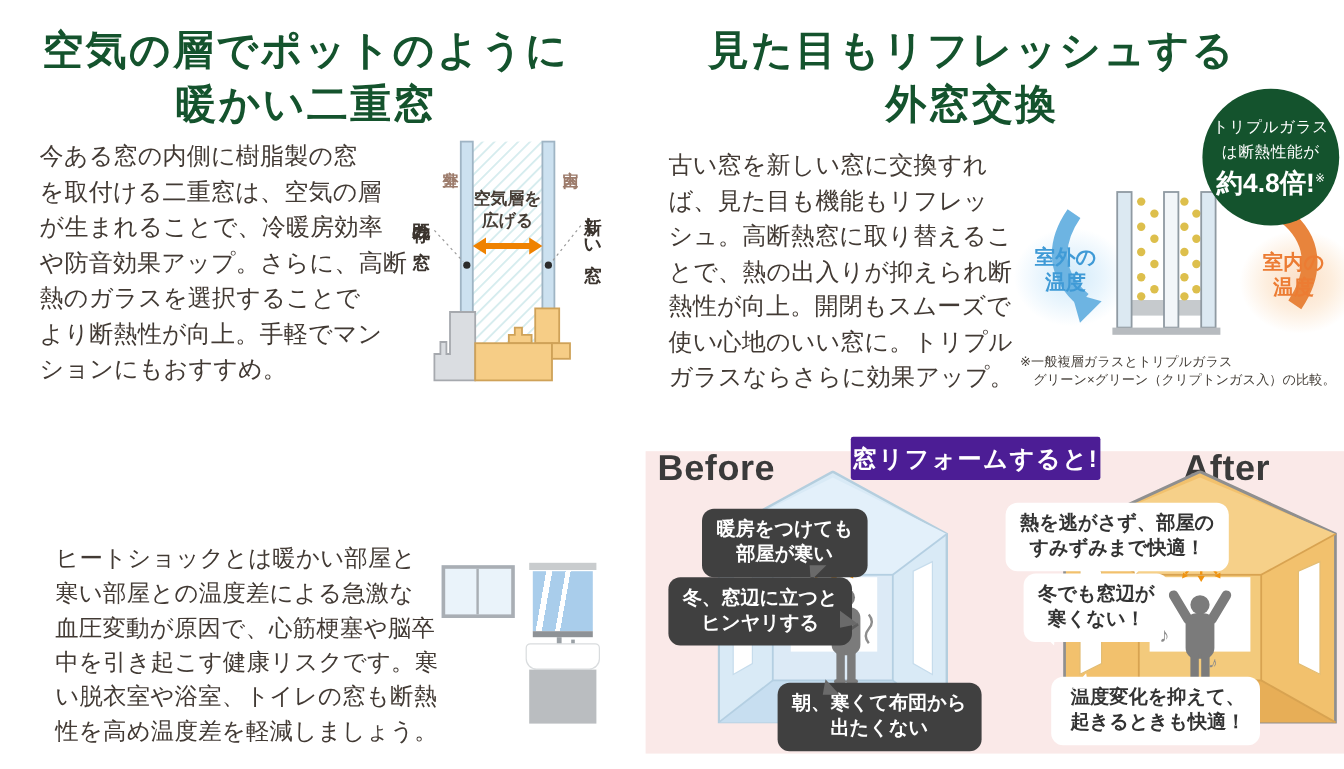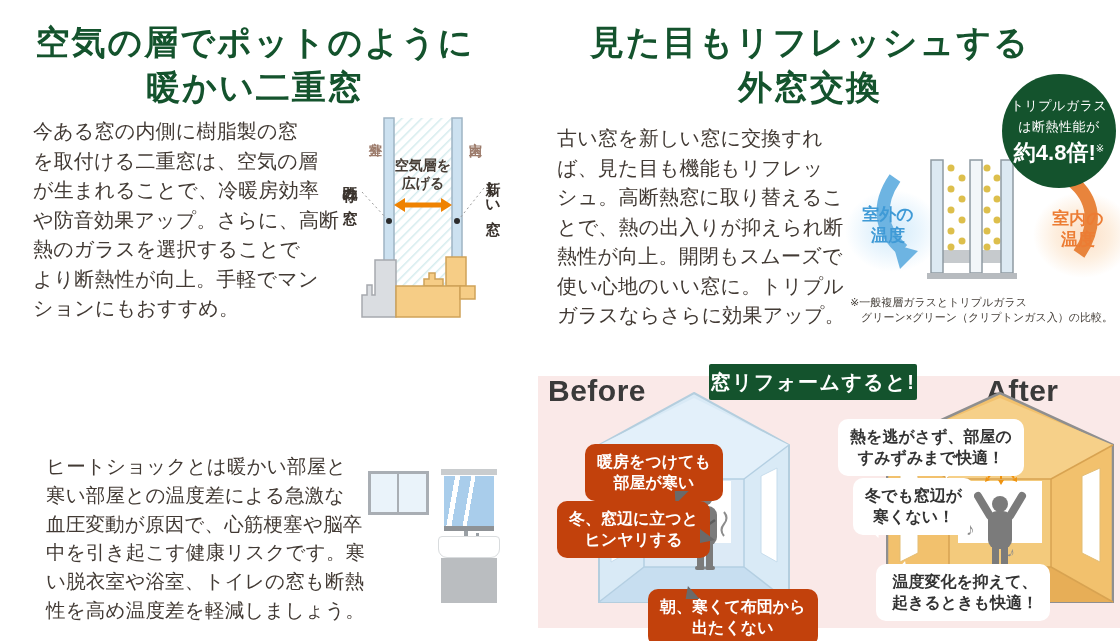--- a/index.html
+++ b/index.html
@@ -16,25 +16,25 @@
   .badge{border-radius:50%;background:#14532d;color:#fff;text-align:center;}
   .badge .l1{font-size:13px;letter-spacing:0.5px;margin-top:23px;}
   .badge .l2{font-size:13px;letter-spacing:0.5px;margin-top:3px;}
   .badge .l3{font-size:22px;font-weight:bold;margin-top:2px;}
   .badge sup{font-size:10px;font-weight:normal;}
   .temp{position:absolute;font-weight:bold;font-size:17px;text-align:center;line-height:1.25;white-space:pre-line;}
   .glow{position:absolute;border-radius:50%;}
   .footnote{color:#46403a;font-size:11px;line-height:15px;letter-spacing:0;}
   .panel{background:#fae9e8;}
   .ba-label{font-size:30px;font-weight:bold;color:#3a3a3a;letter-spacing:0.5px;}
-  .banner{background:#14532d;color:#fff;border-radius:2px;display:flex;align-items:center;
+  .banner{background:#4c1d95;color:#fff;border-radius:2px;display:flex;align-items:center;
           justify-content:center;font-weight:bold;font-size:20px;letter-spacing:1.5px;}
   .bub{position:absolute;border-radius:10px;font-weight:bold;font-size:16px;line-height:1.33;
        text-align:center;padding:7px 12px;white-space:pre-line;z-index:5;}
-  .bub-g{background:#c2410c;color:#fff;margin-top:20px;}
+  .bub-g{background:#404040;color:#fff;}
   .bub-w{background:#ffffff;color:#333333;}
   .b1::after{content:"";position:absolute;bottom:-10px;left:62%;border:7px solid transparent;border-top:13px solid #6a6a6a;transform:skewX(-25deg);}
   .b2::after{content:"";position:absolute;right:-12px;top:55%;border:7px solid transparent;border-left:15px solid #6a6a6a;transform:skewY(15deg);}
   .b3::after{content:"";position:absolute;top:-10px;left:20%;border:7px solid transparent;border-bottom:13px solid #6a6a6a;transform:skewX(20deg);}
   .w1::after{content:"";position:absolute;bottom:-10px;left:55%;border:7px solid transparent;border-top:13px solid #fff;transform:skewX(-20deg);}
   .w2::after{content:"";position:absolute;bottom:-10px;left:14%;border:7px solid transparent;border-top:13px solid #fff;transform:skewX(25deg);}
   .w3::after{content:"";position:absolute;top:-10px;left:12%;border:7px solid transparent;border-bottom:13px solid #fff;transform:skewX(-20deg);}
   .note{position:absolute;color:#8a8a8a;font-size:17px;font-weight:bold;z-index:6;}
   .mirror{background:repeating-linear-gradient(100deg,#a9cdeb 0 11px,#ffffff 11px 16px,#a9cdeb 16px 27px,#ffffff 27px 31px,#a9cdeb 31px 48px);}
 </style>

